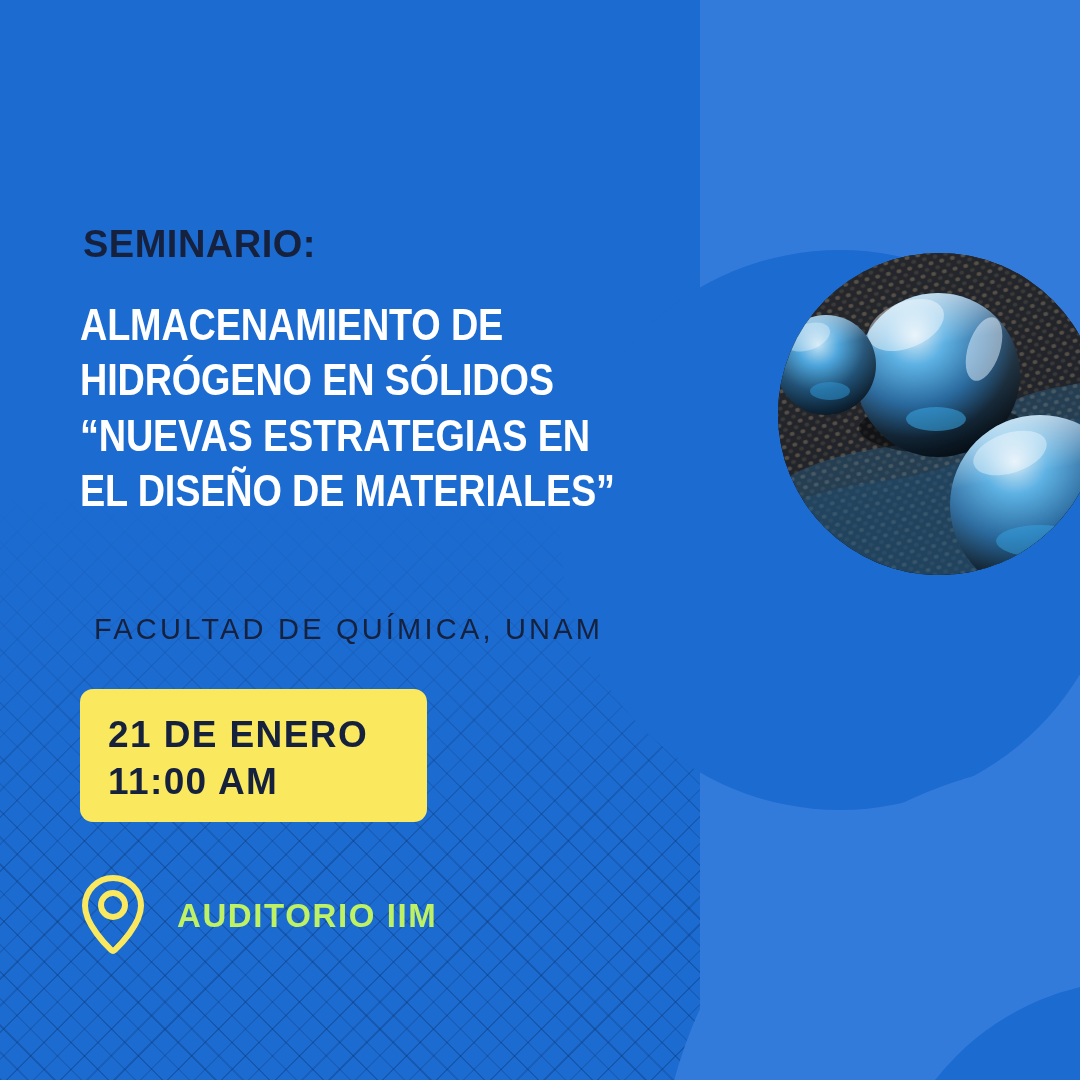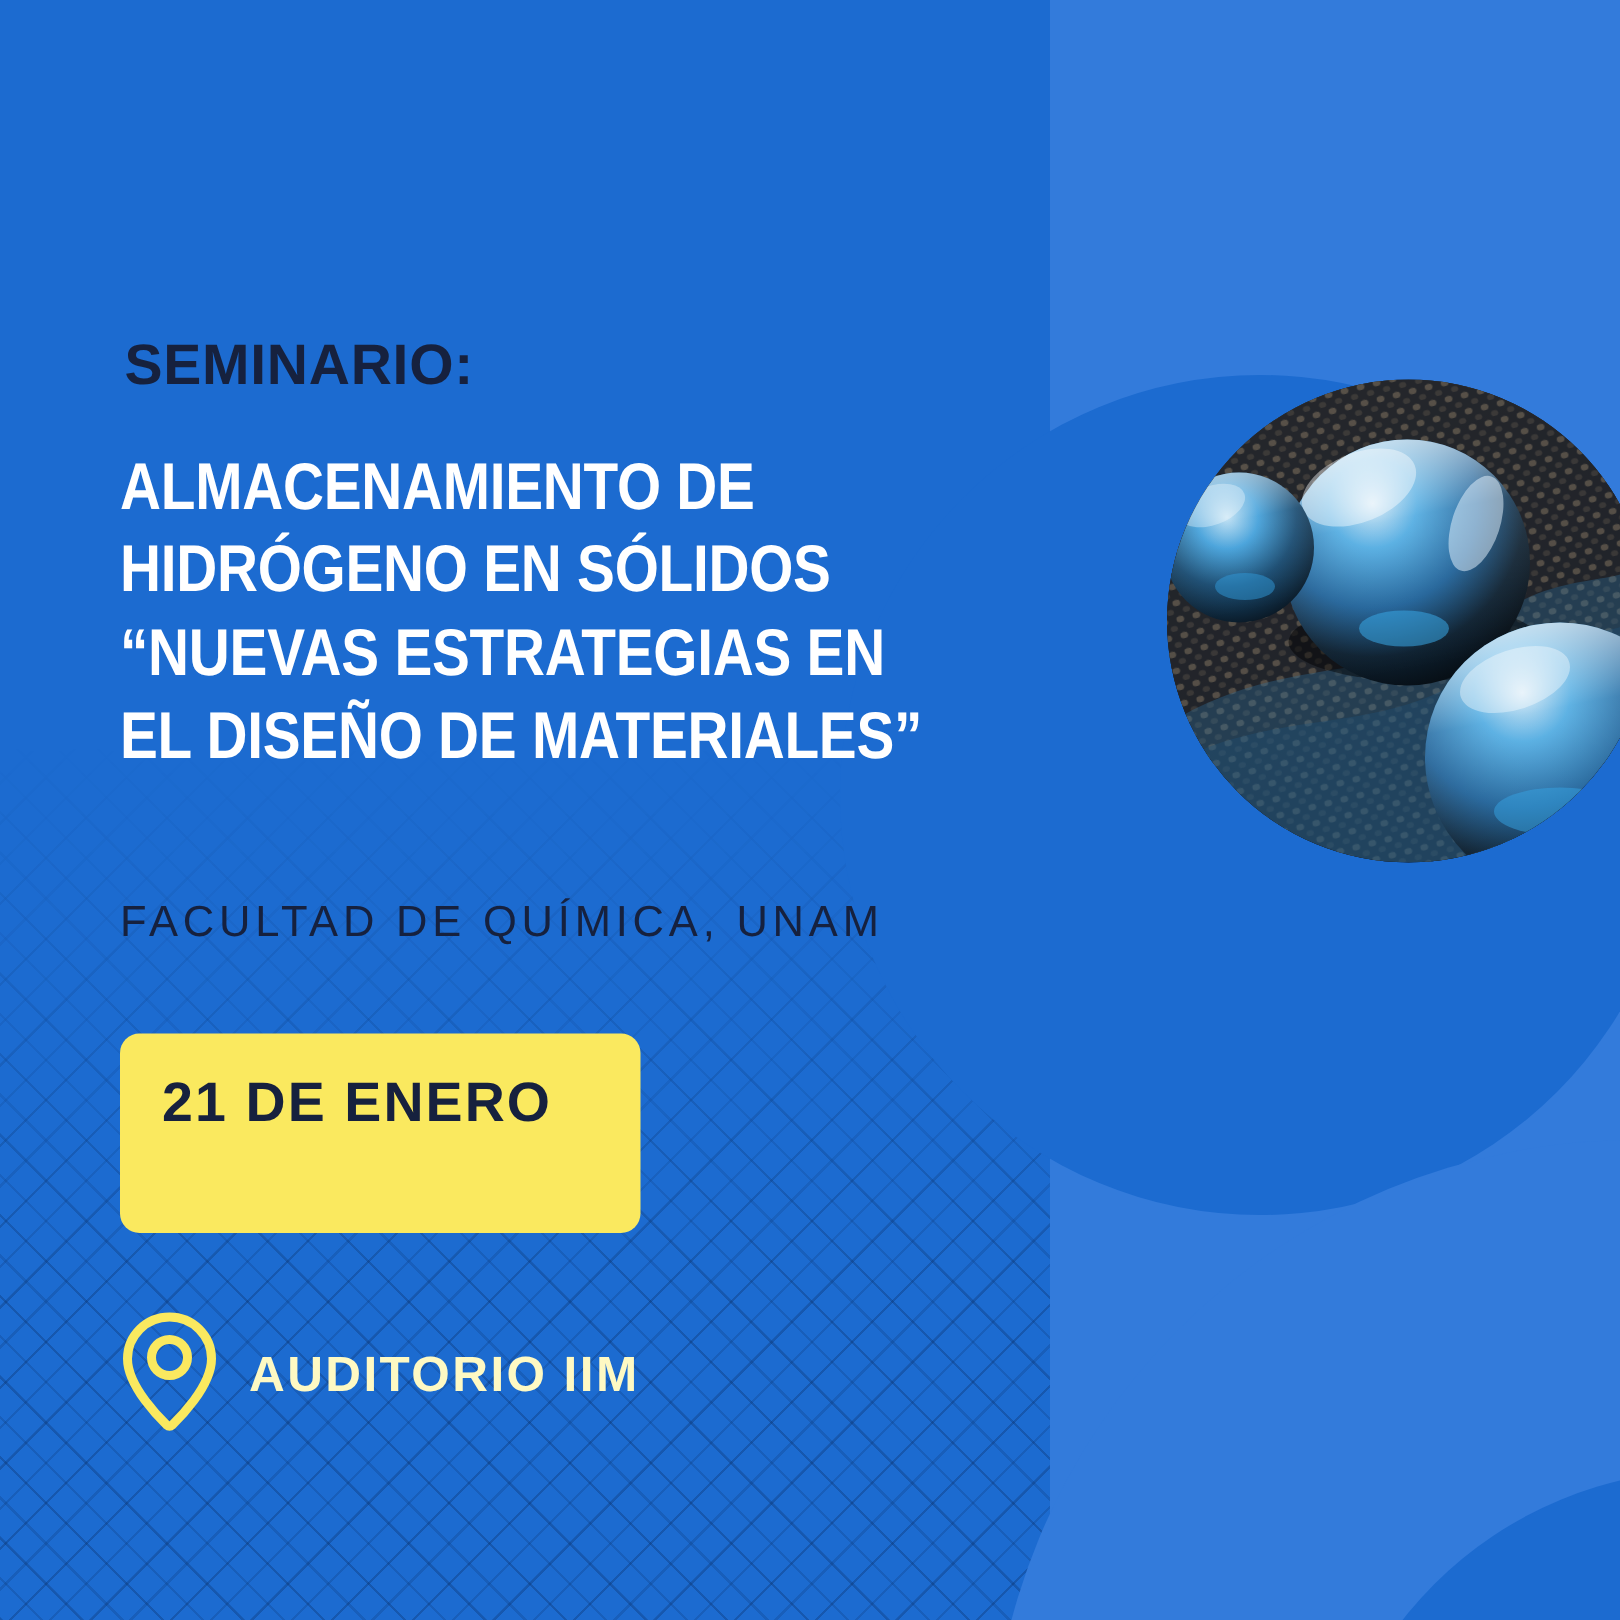--- a/index.html
+++ b/index.html
@@ -142,21 +142,21 @@
     font-weight: 400;
     letter-spacing: 3.2px;
     color: #FFFFFF;
     line-height: 1;
   }
 
   .affiliation {
     position: absolute;
     top: 601px;
     left: 0;
-    margin: 0;
+    margin: 14px;
     font-size: 29px;
     font-weight: 400;
     letter-spacing: 3.2px;
     color: #16213E;
     line-height: 1;
   }
 
   
   .date-badge {
     position: absolute;
@@ -182,25 +182,25 @@
   .venue {
     position: absolute;
     top: 873px;
     left: 0;
     display: flex;
     align-items: center;
     gap: 18px;
   }
   .pin-icon { width: 66px; height: 82px; flex: 0 0 auto; display: block; }
   .venue-label {
-    margin: 2px;
+    margin: 13px;
     font-size: 33px;
     font-weight: 700;
     letter-spacing: 1.6px;
-    color: #fef9c3;
+    color: #bef264;
     line-height: 1;
     padding-top: 2px;
   }
 </style>
 </head>
 <body>
 
 <div class="poster">
 
   <div class="bg-base"></div>
@@ -280,20 +280,21 @@
 
     <p class="eyebrow">SEMINARIO:</p>
 
     <h1 class="headline">ALMACENAMIENTO DE HIDRÓGENO EN SÓLIDOS “NUEVAS ESTRATEGIAS EN EL DISEÑO DE MATERIALES”</h1>
 
 
     <p class="affiliation">FACULTAD DE QUÍMICA, UNAM</p>
 
     <div class="date-badge">
       <span class="date-line">21 DE ENERO</span>
+      <span class="date-line">11:00 AM</span>
     </div>
 
     <div class="venue">
       <svg class="pin-icon" viewBox="0 0 66 82" aria-hidden="true">
         <path d="M33 5 C17.5 5 5 17.4 5 32.8 C5 51.5 27.5 73.5 31.3 77.1 C32.3 78 33.7 78 34.7 77.1 C38.5 73.5 61 51.5 61 32.8 C61 17.4 48.5 5 33 5 Z" fill="none" stroke="#FAE95F" stroke-width="6" stroke-linejoin="round"></path>
         <circle cx="33" cy="32" r="12" fill="none" stroke="#FAE95F" stroke-width="6"></circle>
       </svg>
       <p class="venue-label">AUDITORIO IIM</p>
     </div>
 

